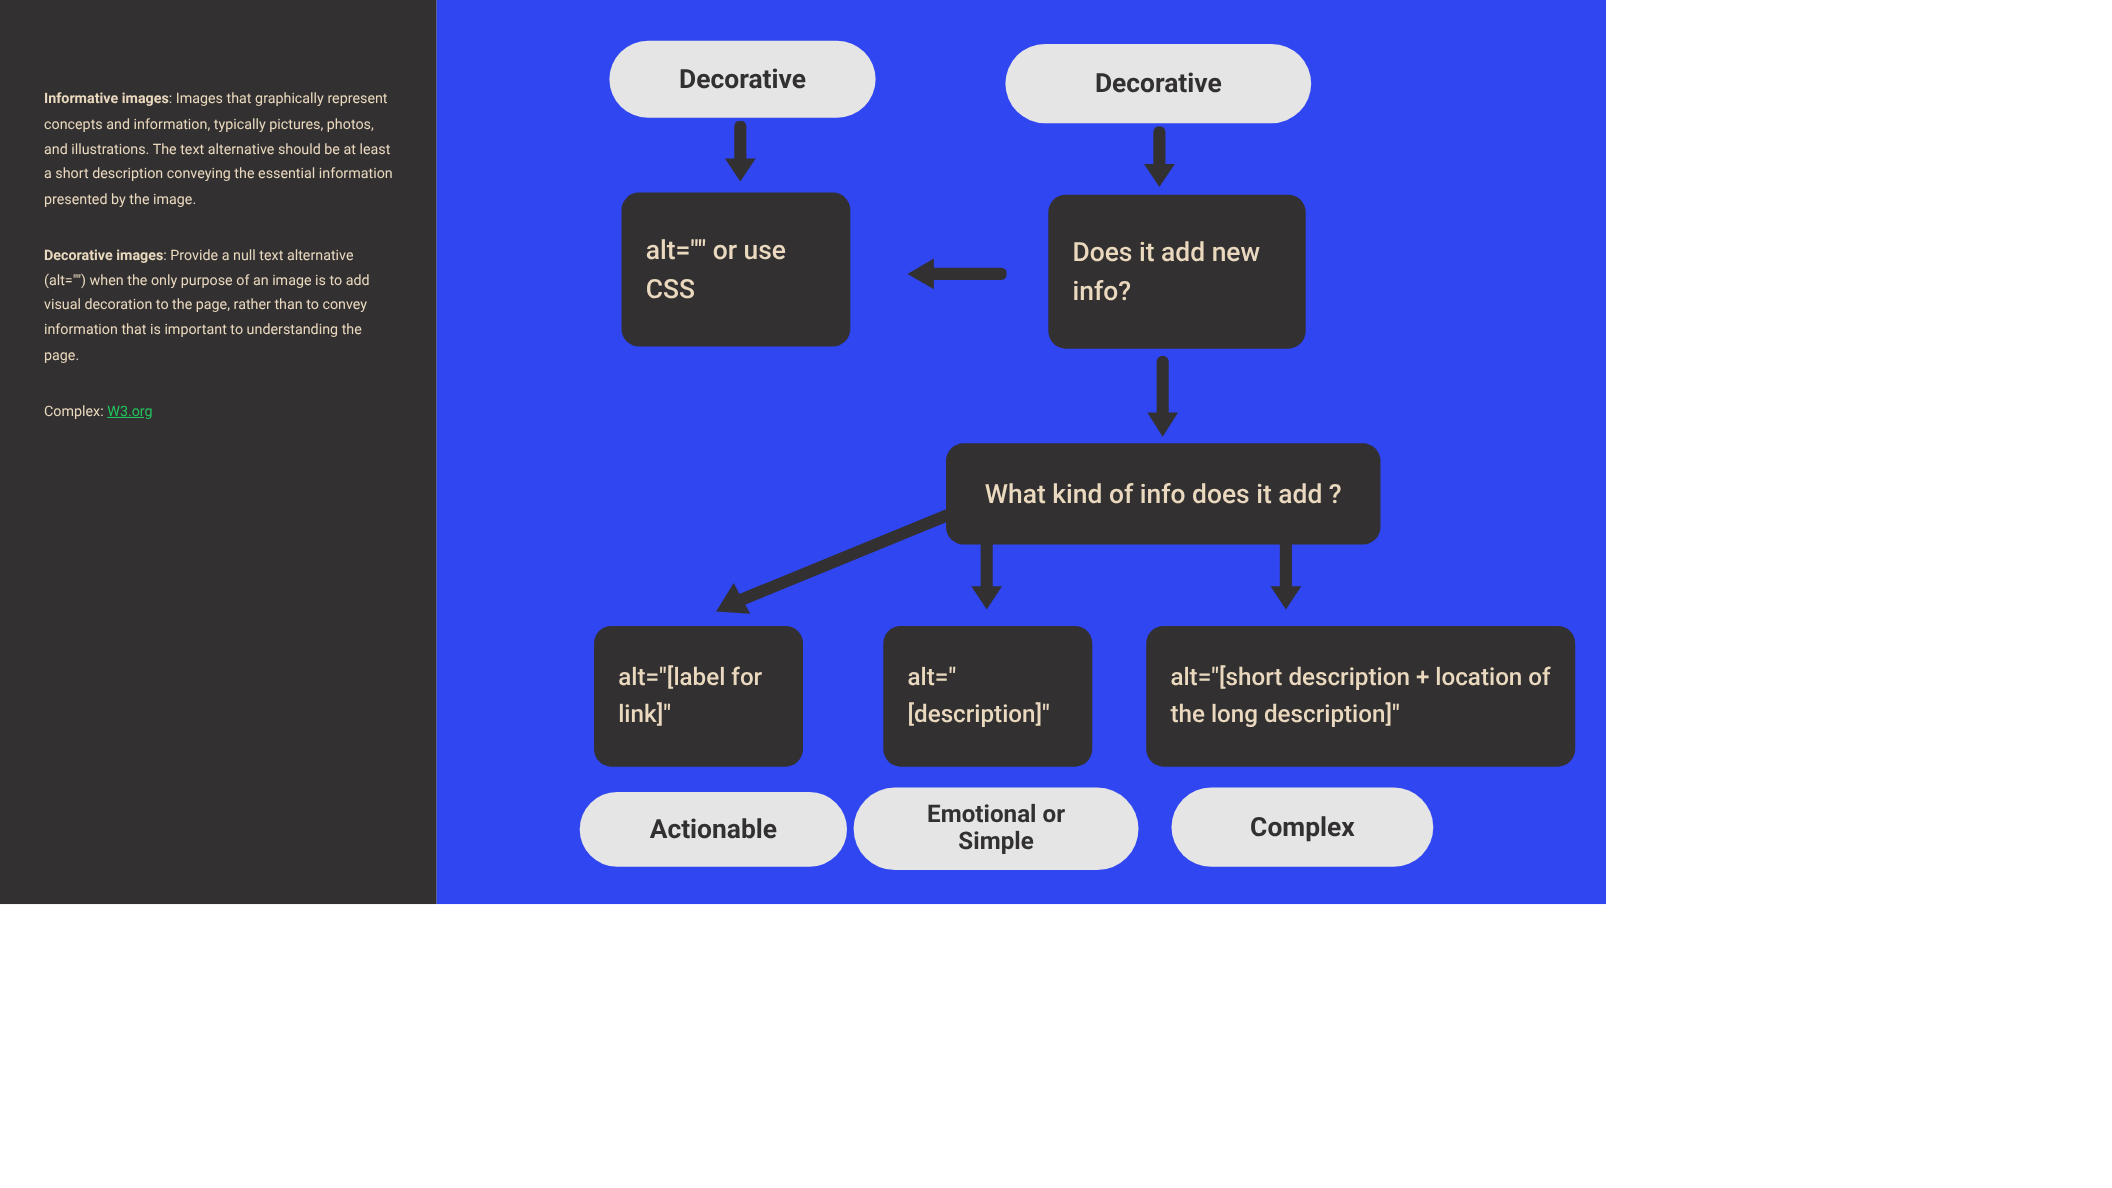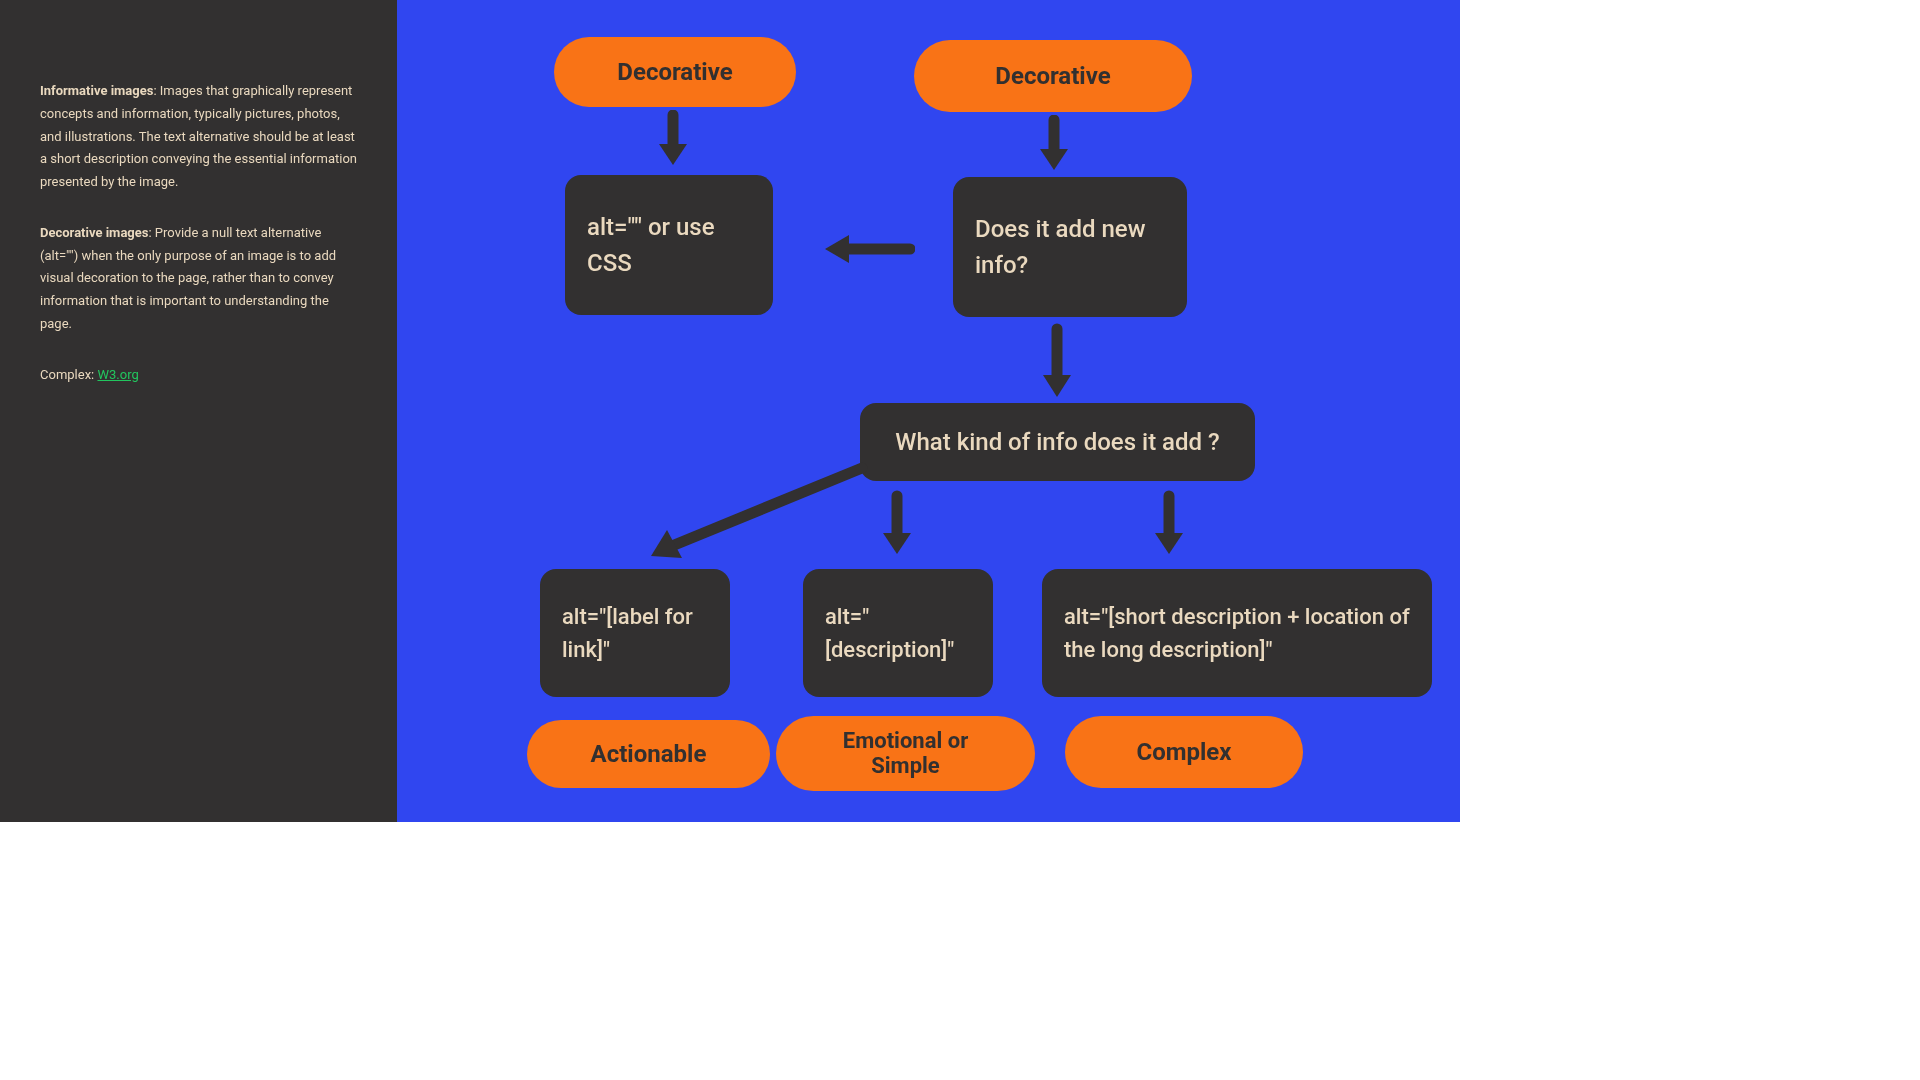--- a/index.html
+++ b/index.html
@@ -31,21 +31,21 @@
   }
   .sidebar p strong { font-weight: 700; }
   .sidebar a { color: #22c55e; text-decoration: underline; }
   .canvas {
     position: relative;
     flex: 1;
     background: #3046f0;
   }
   .pill {
     position: absolute;
-    background: #f97316;
+    background: #e5e5e5;
     color: #323030;
     border-radius: 999px;
     font-size: 24px;
     font-weight: 700;
     display: flex;
     align-items: center;
     justify-content: center;
     text-align: center;
     padding: 0 30px;
     line-height: 1.1;
@@ -113,21 +113,21 @@
       </svg>
   </div>
 
   <div class="arrow" style="left:640px;top:323px;">
     <svg width="40" height="80">
         <line x1="20" y1="6" x2="20" y2="58"></line>
         <path class="head" d="M20 74 L6 52 L34 52 Z"></path>
       </svg>
   </div>
 
-  <div class="box big" style="left:463px;top:403px;width:395px;height:78px;padding:0 24px;justify-content:center;">What kind of info does it add ?</div>
+  <div class="box big" style="left:463px;top:403px;width:395px;height:92px;padding:0 24px;justify-content:center;">What kind of info does it add ?</div>
 
   <div class="arrow" style="left:240px;top:458px;">
     <svg width="240" height="110">
         <line x1="225" y1="10" x2="30" y2="90"></line>
         <path class="head" d="M14 98 L30 72 L45 100 Z"></path>
       </svg>
   </div>
   <div class="arrow" style="left:480px;top:490px;">
     <svg width="40" height="70">
         <line x1="20" y1="6" x2="20" y2="48"></line>

